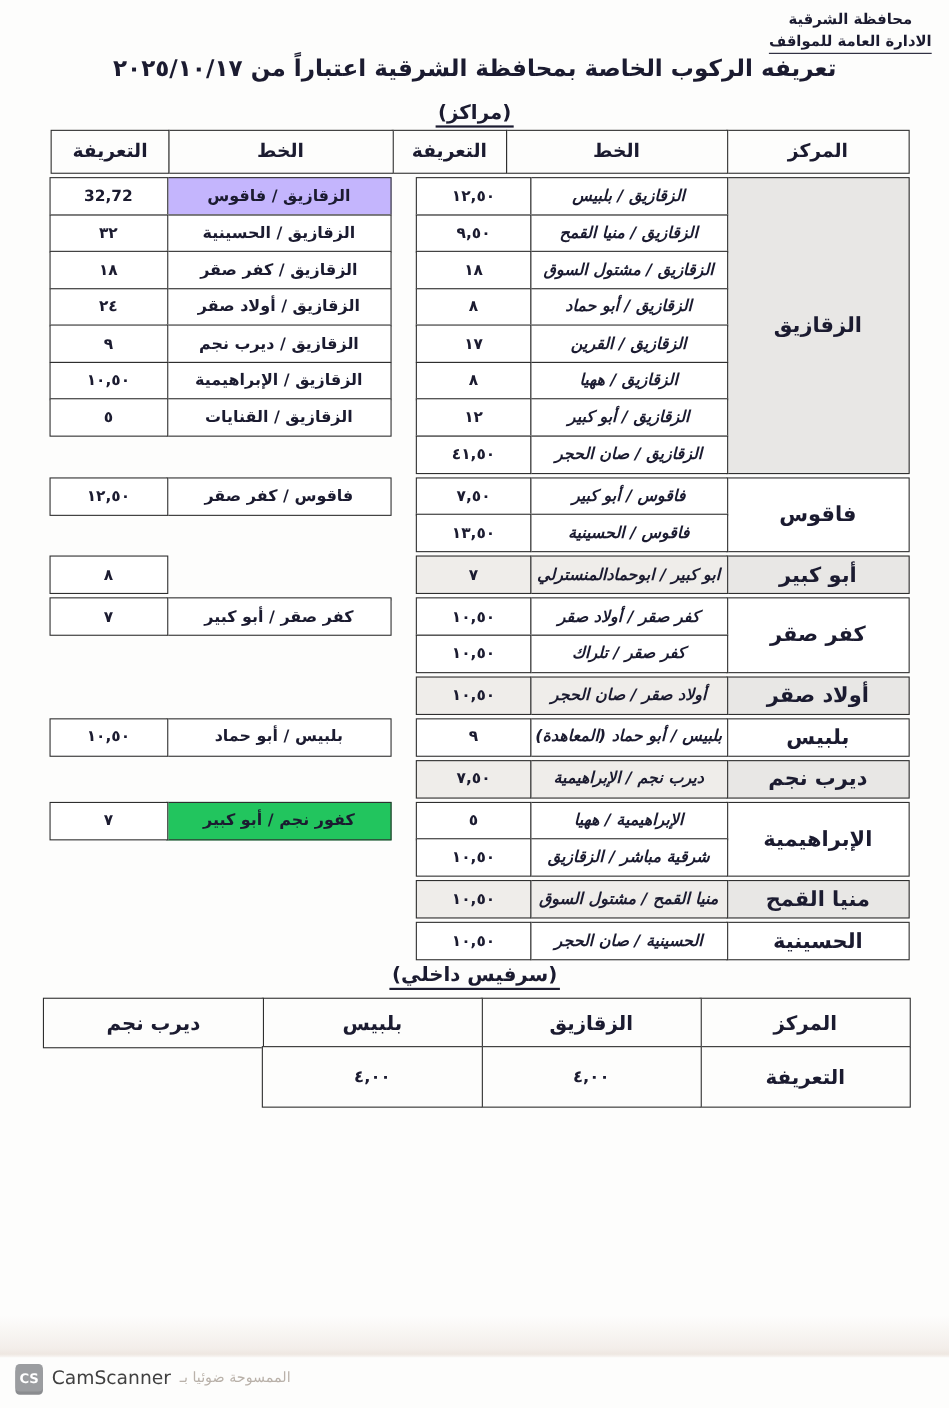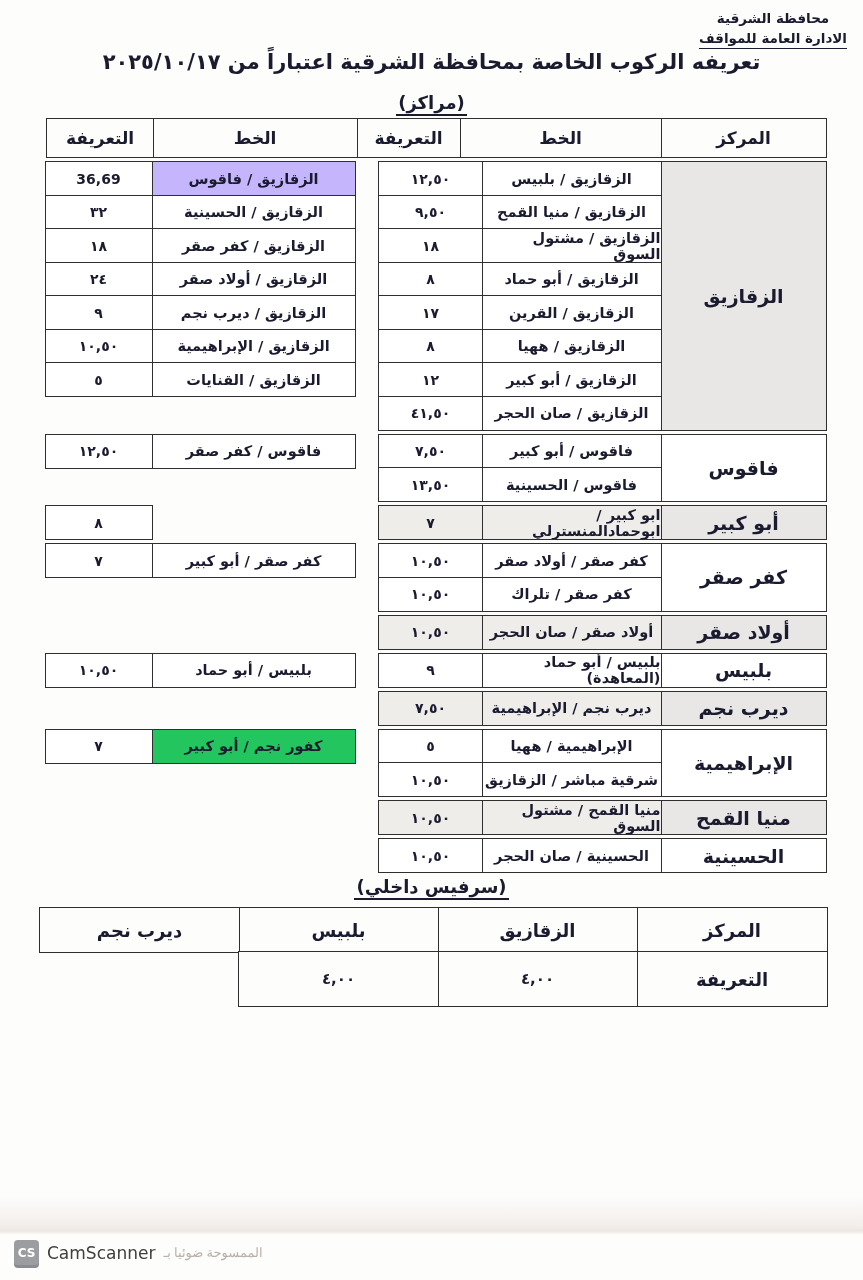--- a/index.html
+++ b/index.html
@@ -31,40 +31,40 @@
   .center-cell.shaded{background:#e8e7e5;}
   .pair{display:flex; flex-direction:column; margin-right:-1.5px;}
   .right-pair{width:307px;} .left-pair{width:313px;}
   .prow{display:flex; direction:rtl; height:35px; flex:none;}
   .prow + .prow{margin-top:-1.5px;}
   .cell{box-sizing:border-box; border:1.5px solid #2f2f2f; display:flex; align-items:center;
     justify-content:center; background:#fff; overflow:hidden;}
   .cell + .cell{margin-right:-1.5px;}
   .line-cell{font-size:14.5px; font-weight:700;}
   .fare-cell{font-size:14px; font-weight:700;}
-  .right-pair .line-cell{width:180px;} .right-pair .fare-cell{width:105px;}
+  .right-pair .line-cell{width:180px;font-style:italic;} .right-pair .fare-cell{width:105px;}
   .left-pair .line-cell{width:205px;} .left-pair .fare-cell{width:108px;}
   .tint .cell{background:#efedea;}
   
   .service-title{position:absolute; top:876px; left:0; right:0; text-align:center; direction:rtl;}
   .service-table{position:absolute; top:908px; right:36px; width:787px; direction:rtl;
     display:grid; grid-template-columns:190px 199px 199px 199px; grid-template-rows:44px 54px;}
   .sv-cell{border:1.5px solid #2f2f2f; margin:-0.75px; display:flex; align-items:center; justify-content:center;
     background:#fdfdfc; font-weight:bold;}
   .sv-head{font-size:18px;}
   .sv-val{font-size:15px;}
   
   .scan-band{position:absolute; top:1196px; left:0; width:863px; height:38px;
     background:linear-gradient(to bottom,#fdfdfc 0%,#f3eeea 78%,#eee7e1 92%,#f9f7f5 100%);}
   .footer{position:absolute; top:1240px; left:14px; display:flex; align-items:center; gap:8px; direction:ltr;}
   .cs-badge{width:25px; height:25px; border-radius:4px; background:#9b9da0; color:#ffffff;
     display:flex; align-items:center; justify-content:center; font-size:12px; font-weight:bold;
     box-shadow:0 3px 0 #8a8c8f;}
   .cs-text{color:#404040; font-size:17px;}
-  .scanned-by{color:#b9b1a9; font-size:13px; direction:rtl;font-family:Liberation Serif, serif;}
+  .scanned-by{color:#b9b1a9; font-size:13px; direction:rtl;}
 </style>
 </head>
 <body>
 
 <div class="page">
 
   <div class="letterhead">
     <div class="lh1">محافظة الشرقية</div>
     <div class="lh2">الادارة العامة للمواقف</div>
   </div>
@@ -116,21 +116,21 @@
               <div class="cell fare-cell">١٢</div>
             </div>
             <div class="prow">
               <div class="cell line-cell">الزقازيق / صان الحجر</div>
               <div class="cell fare-cell">٤١,٥٠</div>
             </div>
           </div>
           <div class="pair left-pair">
             <div class="prow untint">
               <div class="cell line-cell" style="background: #c4b5fd;">الزقازيق / فاقوس</div>
-              <div class="cell fare-cell" style="background: rgb(255, 255, 255);">36,69</div>
+              <div class="cell fare-cell" style="background: rgb(255, 255, 255);">32,72</div>
             </div>
             <div class="prow untint">
               <div class="cell line-cell" style="background: rgb(255, 255, 255);">الزقازيق / الحسينية</div>
               <div class="cell fare-cell" style="background: rgb(255, 255, 255);">٣٢</div>
             </div>
             <div class="prow untint">
               <div class="cell line-cell" style="background: rgb(255, 255, 255);">الزقازيق / كفر صقر</div>
               <div class="cell fare-cell" style="background: rgb(255, 255, 255);">١٨</div>
             </div>
             <div class="prow untint">

